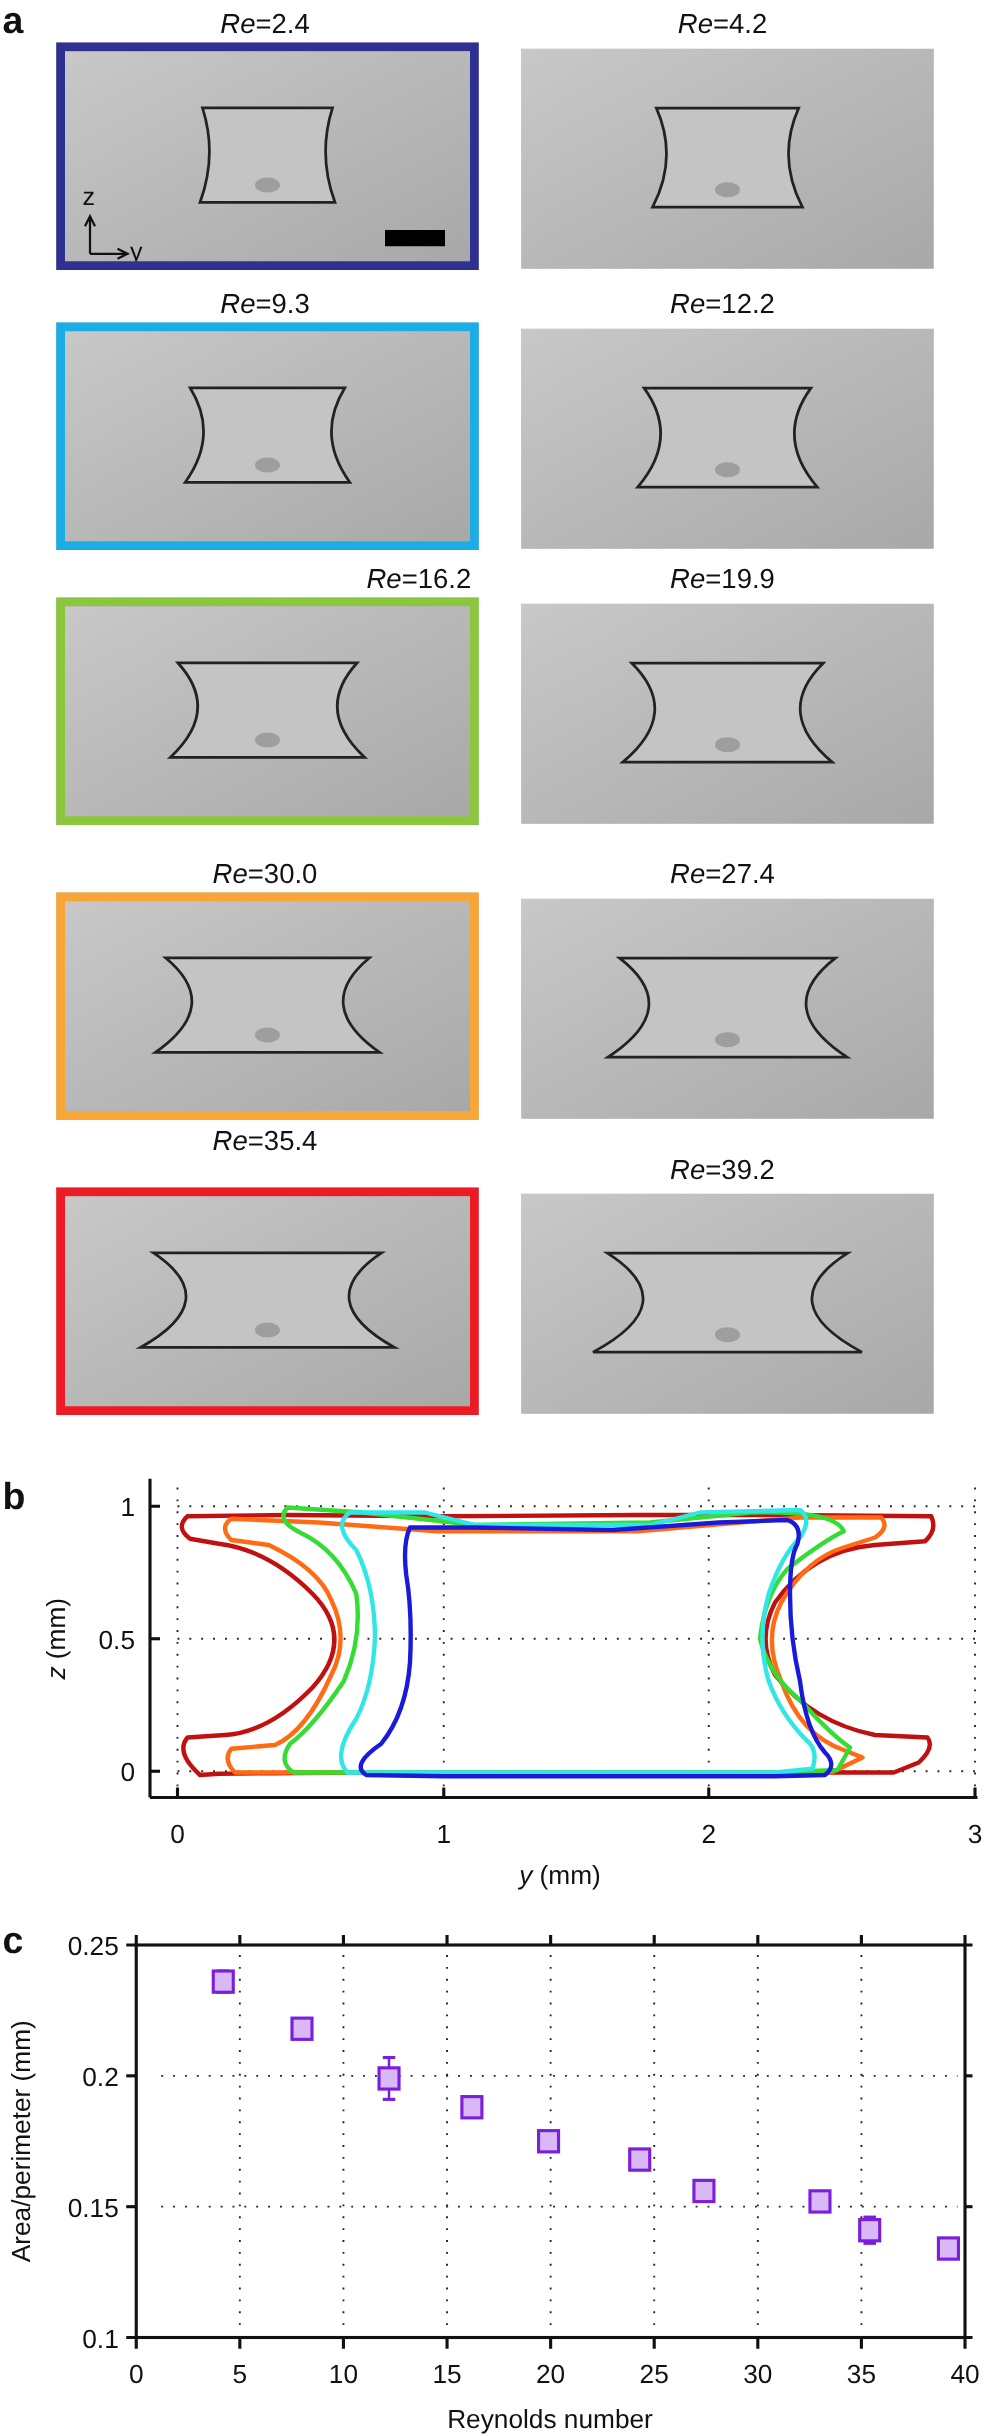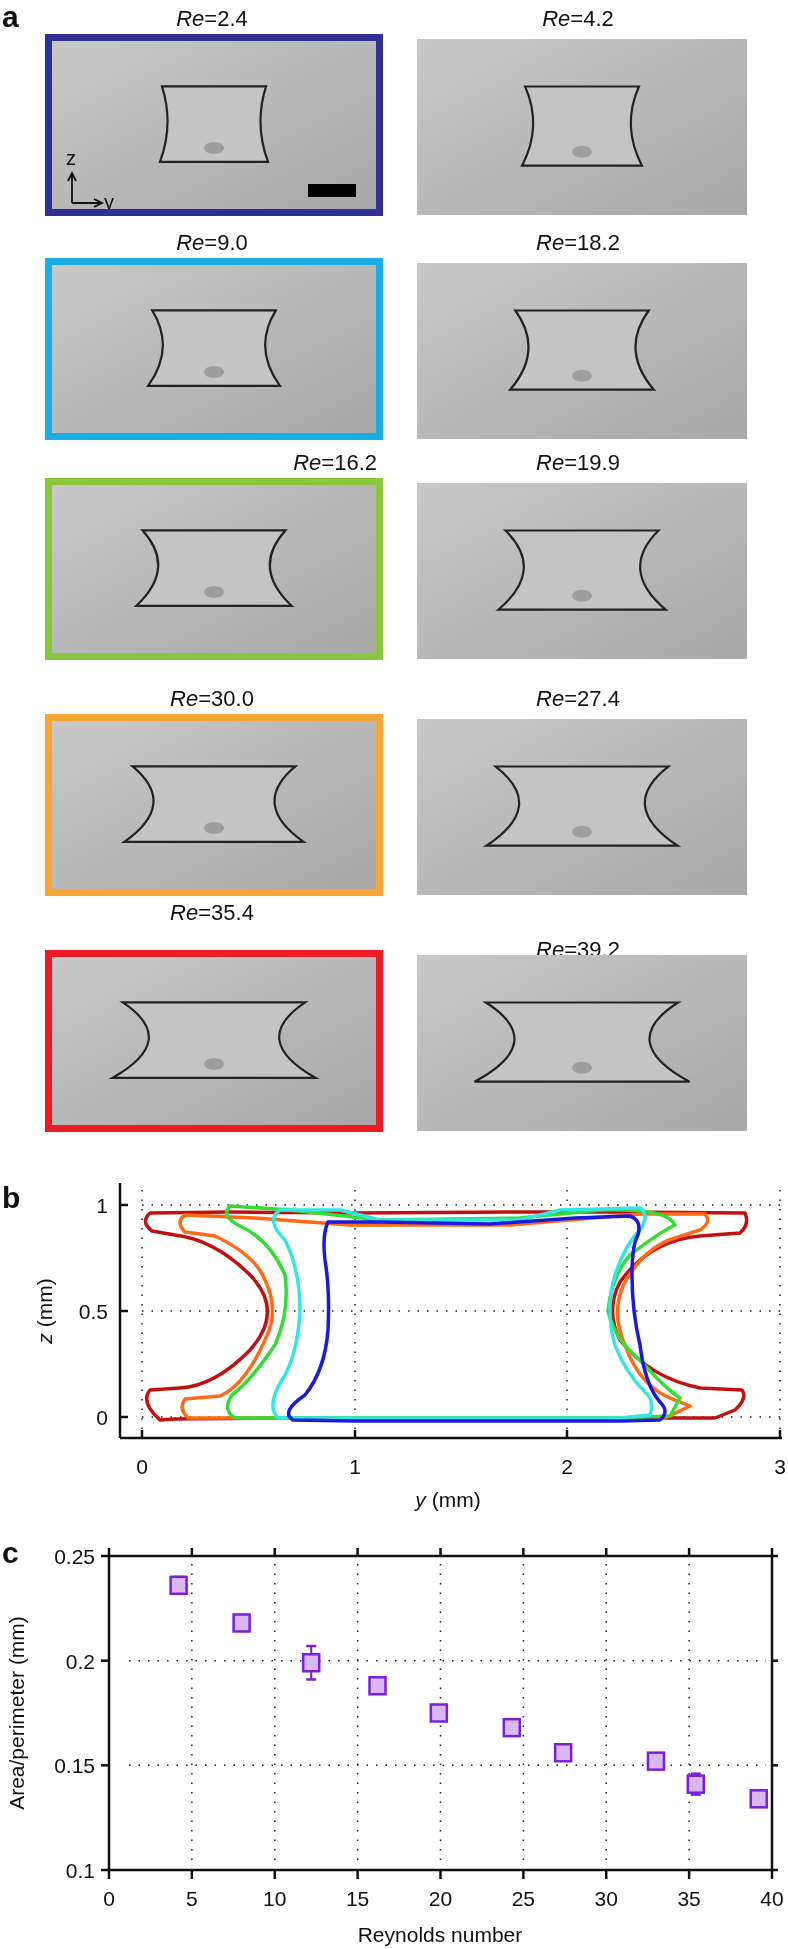--- a/index.html
+++ b/index.html
@@ -49,35 +49,35 @@
           <linearGradient id="g1" x1="0" y1="0" x2="1" y2="1">
             <stop offset="0" stop-color="#c8c8c8"></stop>
             <stop offset="1" stop-color="#a8a8a8"></stop>
           </linearGradient>
         </defs>
         <rect width="330" height="176" fill="url(#g1)"></rect>
         <path d="M 108.1,47.52 L 221.9,47.52 Q 204.3,87.12 224.95,126.72 L 105.05,126.72 Q 125.7,87.12 108.1,47.52 Z" fill="#c4c4c4" stroke="#222" stroke-width="2.2"></path>
         <ellipse cx="165" cy="112.72" rx="10" ry="6" fill="#777" opacity="0.5"></ellipse>
       </svg>
     </div>
-    <div class="photo-title" style="left: 47px; top: 232px;"><i>Re</i><span>=9.0</span></div>
+    <div class="photo-title" style="left: 47px; top: 232px;"><i>Re</i><span>=9.3</span></div>
     <div class="photo" style="left: 45px; top: 258px; width: 338px; height: 182px; background: rgb(185, 185, 185); border: 7px solid rgb(27, 173, 230);">
       <svg width="324" height="168">
         <defs>
           <linearGradient id="g2" x1="0" y1="0" x2="1" y2="1">
             <stop offset="0" stop-color="#c8c8c8"></stop>
             <stop offset="1" stop-color="#a8a8a8"></stop>
           </linearGradient>
         </defs>
         <rect width="324" height="168" fill="url(#g2)"></rect>
         <path d="M 100.2,45.36 L 223.8,45.36 Q 200.6,83.16 227.9,120.96 L 96.1,120.96 Q 123.4,83.16 100.2,45.36 Z" fill="#c4c4c4" stroke="#222" stroke-width="2.2"></path>
         <ellipse cx="162" cy="106.96" rx="10" ry="6" fill="#777" opacity="0.5"></ellipse>
       </svg>
     </div>
-    <div class="photo-title" style="left: 413px; top: 232px;"><i>Re</i><span>=18.2</span></div>
+    <div class="photo-title" style="left: 413px; top: 232px;"><i>Re</i><span>=12.2</span></div>
     <div class="photo" style="left: 417px; top: 263px; width: 330px; height: 176px; background: rgb(185, 185, 185);">
       <svg width="330" height="176">
         <defs>
           <linearGradient id="g3" x1="0" y1="0" x2="1" y2="1">
             <stop offset="0" stop-color="#c8c8c8"></stop>
             <stop offset="1" stop-color="#a8a8a8"></stop>
           </linearGradient>
         </defs>
         <rect width="330" height="176" fill="url(#g3)"></rect>
         <path d="M 98.3,47.52 L 231.7,47.52 Q 202.9,87.12 236.85,126.72 L 93.15,126.72 Q 127.1,87.12 98.3,47.52 Z" fill="#c4c4c4" stroke="#222" stroke-width="2.2"></path>
@@ -147,21 +147,21 @@
           <linearGradient id="g8" x1="0" y1="0" x2="1" y2="1">
             <stop offset="0" stop-color="#c8c8c8"></stop>
             <stop offset="1" stop-color="#a8a8a8"></stop>
           </linearGradient>
         </defs>
         <rect width="324" height="168" fill="url(#g8)"></rect>
         <path d="M 70.80000000000001,45.36 L 253.2,45.36 Q 196.4,83.16 263.6,120.96 L 60.400000000000006,120.96 Q 127.6,83.16 70.80000000000001,45.36 Z" fill="#c4c4c4" stroke="#222" stroke-width="2.2"></path>
         <ellipse cx="162" cy="106.96" rx="10" ry="6" fill="#777" opacity="0.5"></ellipse>
       </svg>
     </div>
-    <div class="photo-title" style="left: 413px; top: 925px; margin-top: 14px;"><i>Re</i><span>=39.2</span></div>
+    <div class="photo-title" style="left: 413px; top: 925px;"><i>Re</i><span>=39.2</span></div>
     <div class="photo" style="left: 417px; top: 955px; width: 330px; height: 176px; background: rgb(185, 185, 185);">
       <svg width="330" height="176">
         <defs>
           <linearGradient id="g9" x1="0" y1="0" x2="1" y2="1">
             <stop offset="0" stop-color="#c8c8c8"></stop>
             <stop offset="1" stop-color="#a8a8a8"></stop>
           </linearGradient>
         </defs>
         <rect width="330" height="176" fill="url(#g9)"></rect>
         <path d="M 68.9,47.52 L 261.1,47.52 Q 198.7,87.12 272.55,126.72 L 57.45,126.72 Q 131.3,87.12 68.9,47.52 Z" fill="#c4c4c4" stroke="#222" stroke-width="2.2"></path>

